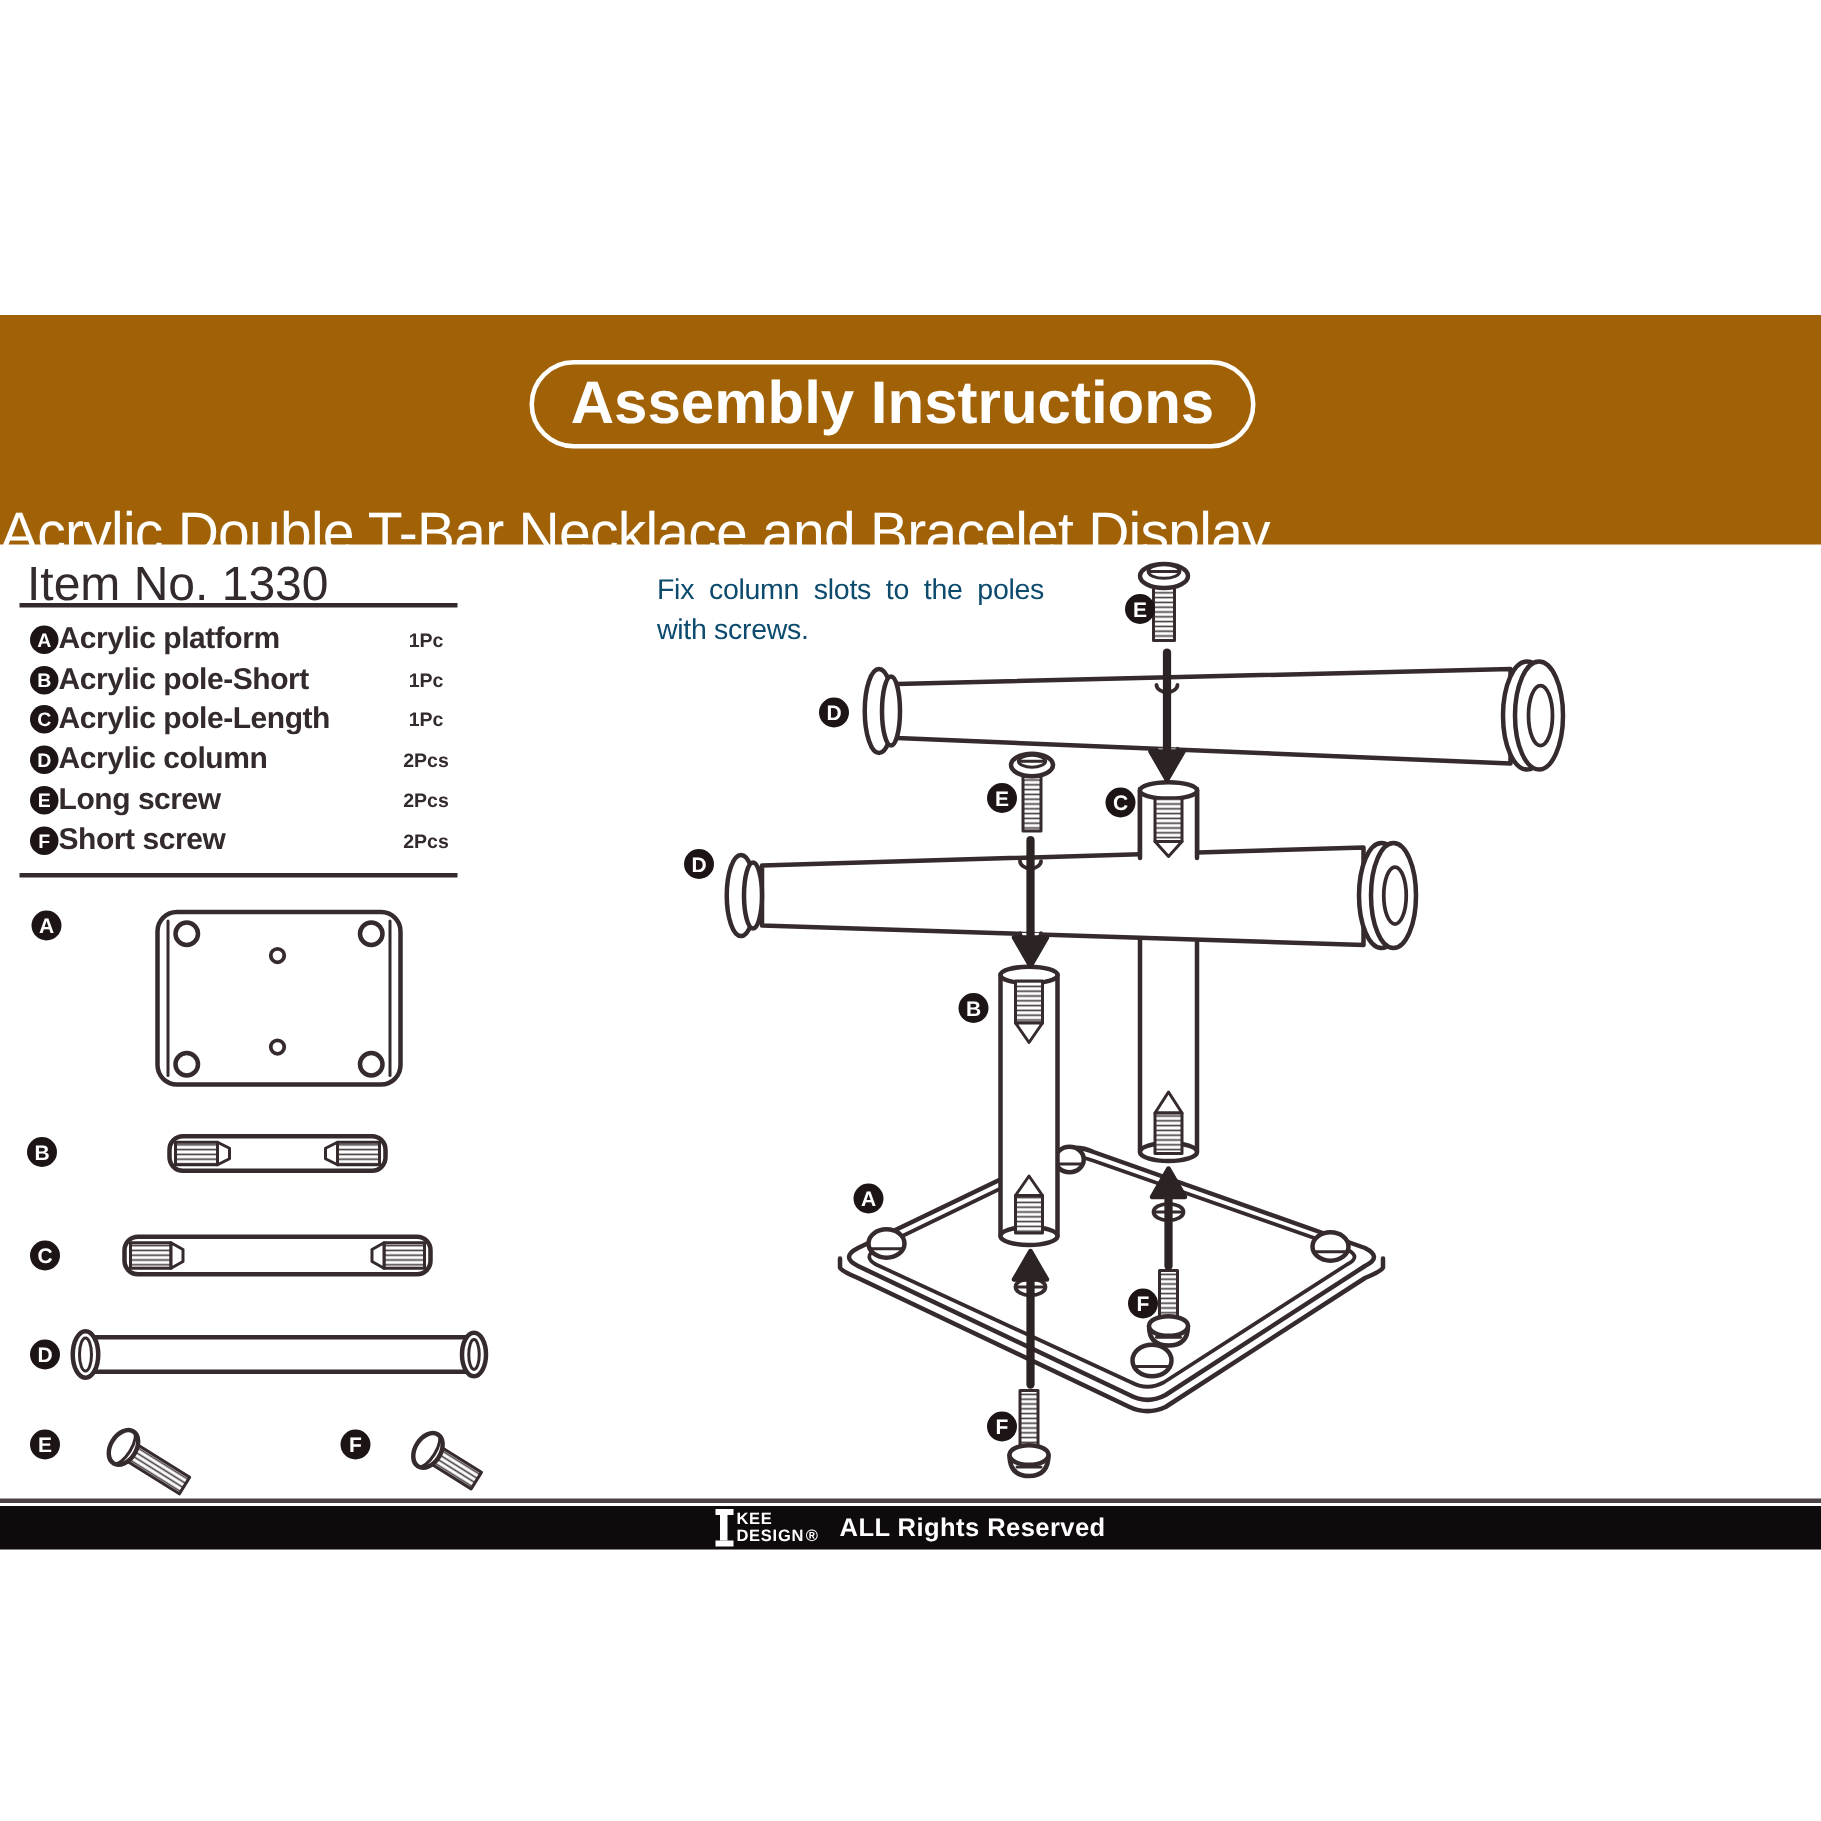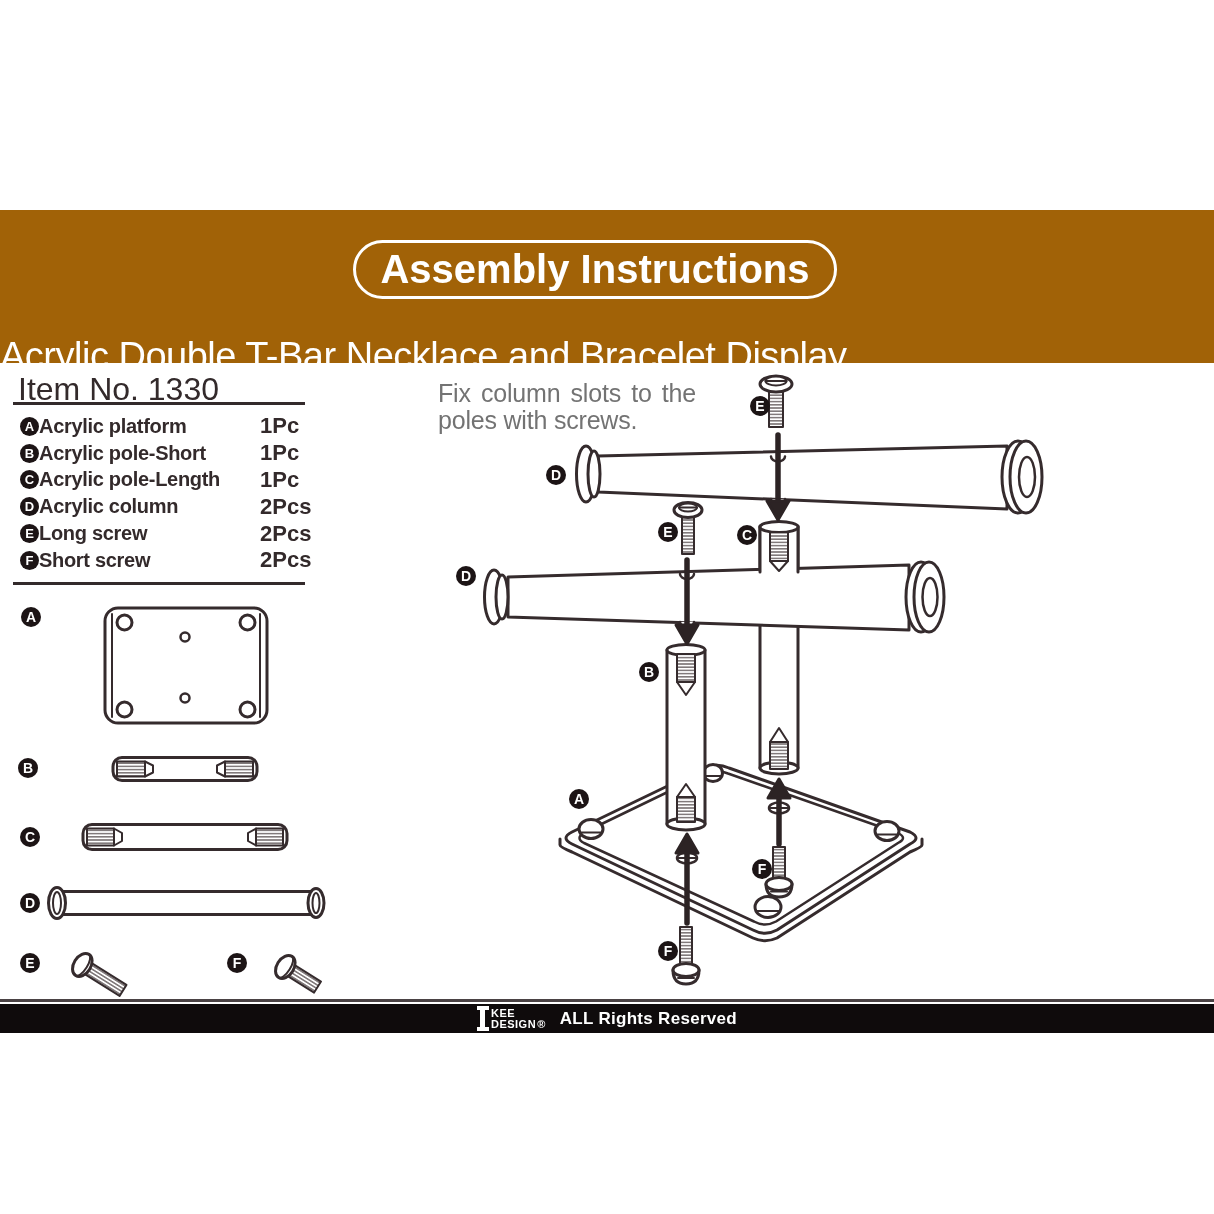--- a/index.html
+++ b/index.html
@@ -15,24 +15,24 @@
             font-size:38px;font-weight:normal;letter-spacing:-0.5px;white-space:nowrap;margin-top:28px;}
 
   
   .item-title{position:absolute;left:18px;top:371px;font-size:32px;color:#332a2b;}
   .rule{position:absolute;background:#332a2b;height:2.5px;}
   .parts-list{position:absolute;left:20px;top:413px;width:288px;}
   .part-row{display:flex;align-items:center;height:26.8px;}
   .badge{display:inline-flex;align-items:center;justify-content:center;width:19px;height:19px;
          border-radius:50%;background:#1c1415;color:#fff;font-size:13px;font-weight:bold;flex:0 0 19px;}
   .part-name{font-size:20px;font-weight:bold;flex:1;letter-spacing:-0.3px;}
-  .part-qty{width:48px;font-size:22px;font-weight:bold;text-align:left;}
-
-  
-  .step{position:absolute;font-size:25px;line-height:27px;text-align:justify;color:#737373;letter-spacing:-0.2px;}
+  .part-qty{width:48px;font-size:13px;font-weight:bold;text-align:center;}
+
+  
+  .step{position:absolute;font-size:19px;line-height:27px;text-align:justify;color:#0c4a6e;letter-spacing:-0.2px;}
   #step1{left:438px;top:380px;width:258px;}
   #step2{left:876px;top:711px;width:264px;}
 
   
   .dbadge{position:absolute;width:20px;height:20px;border-radius:50%;background:#1c1415;color:#fff;
           font-size:14px;font-weight:bold;display:flex;align-items:center;justify-content:center;}
 
   
   .footer-line{position:absolute;left:0;top:999px;width:1214px;height:2.5px;background:#4a4244;}
   .footer-band{position:absolute;left:0;top:1004px;width:1214px;height:29px;background:#0f0b0c;

